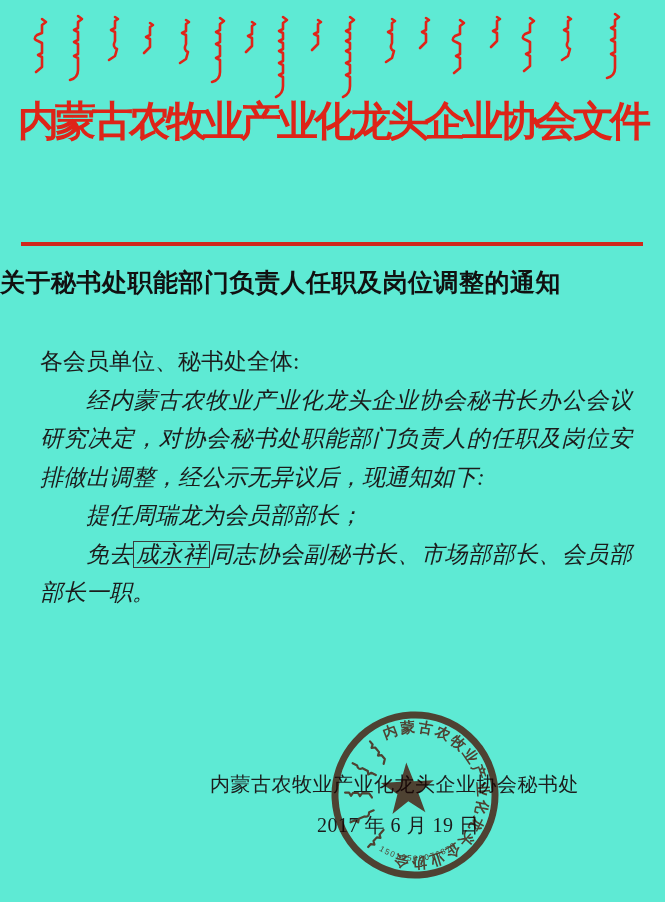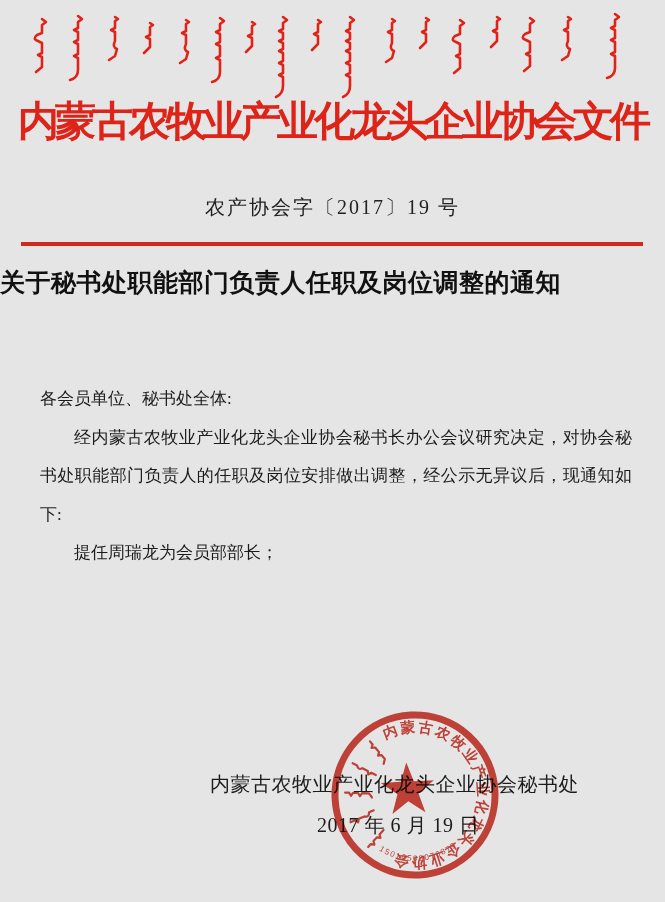--- a/index.html
+++ b/index.html
@@ -1,21 +1,21 @@
 <!DOCTYPE html>
 <html><head>
 <meta charset="utf-8">
 <style>
   * { margin: 0; padding: 0; box-sizing: border-box; }
   html, body { background: #ffffff; }
   .page {
     position: relative;
     width: 665px;
     height: 902px;
-    background: #e5e5e5;
+    background: #5eead4;
     overflow: hidden;
     font-family: "Liberation Serif", serif;
     color: #1c1c1c;
   }
 
   
   .mongolian-header {
     position: absolute;
     left: 20px;
     top: 6px;
@@ -73,28 +73,27 @@
     color: #111111;
     white-space: nowrap;
   }
 
   
   .body-block {
     position: absolute;
     top: 343px;
     left: 40px;
     width: 592px;
-    font-size: 17px;
+    font-size: 23px;
     line-height: 38.5px;
     text-align: justify;
     color: #1c1c1c;
-    margin-top: 37px;
   }
   .body-block p { margin: 0; }
-  .body-block p.indent { text-indent: 2em; }
+  .body-block p.indent { text-indent: 2em; font-style: italic; }
   .boxed {
     border: 1.5px solid #3c3c3c;
     padding: 0 2px;
   }
 
   
   .signature {
     position: absolute;
     top: 771px;
     left: 210px;
@@ -163,30 +162,32 @@
     <use href="#mgC" x="406" y="14"></use>
     <use href="#mgB" x="440" y="17"></use>
     <use href="#mgC" x="477" y="13"></use>
     <use href="#mgB" x="510" y="15"></use>
     <use href="#mgE" x="548" y="13"></use>
     <use href="#mgA" x="595" y="11"></use>
   </svg>
 
   <div class="org-title">内蒙古农牧业产业化龙头企业协会文件</div>
 
-  <div class="doc-number">农产协会字〔2017〕19 号</div>
 
   <div class="red-line"></div>
 
   <div class="notice-title">关于秘书处职能部门负责人任职及岗位调整的通知</div>
 
   <div class="body-block">
     <p>各会员单位、秘书处全体:</p>
     <p class="indent">经内蒙古农牧业产业化龙头企业协会秘书长办公会议研究决定，对协会秘书处职能部门负责人的任职及岗位安排做出调整，经公示无异议后，现通知如下:</p>
     <p class="indent">提任周瑞龙为会员部部长；</p>
+    <p class="indent">
+      <span>免去</span><span class="boxed">成永祥</span><span>同志协会副秘书长、市场部部长、会员部部长一职。</span>
+    </p>
   </div>
 
   <div class="signature">内蒙古农牧业产业化龙头企业协会秘书处</div>
   <div class="doc-date">2017 年 6 月 19 日</div>
 
   <svg class="seal" viewBox="0 0 174 174" aria-hidden="true">
 
     <circle cx="87" cy="87" r="80" fill="none" stroke="#cf382b" stroke-width="7"></circle>
 
     <polygon transform="translate(80,82)" fill="#cf382b" points="0,-28 6.5,-8.9 26.6,-8.7 10.5,3.4 16.5,22.7 0,11 -16.5,22.7 -10.5,3.4 -26.6,-8.7 -6.5,-8.9"></polygon>

